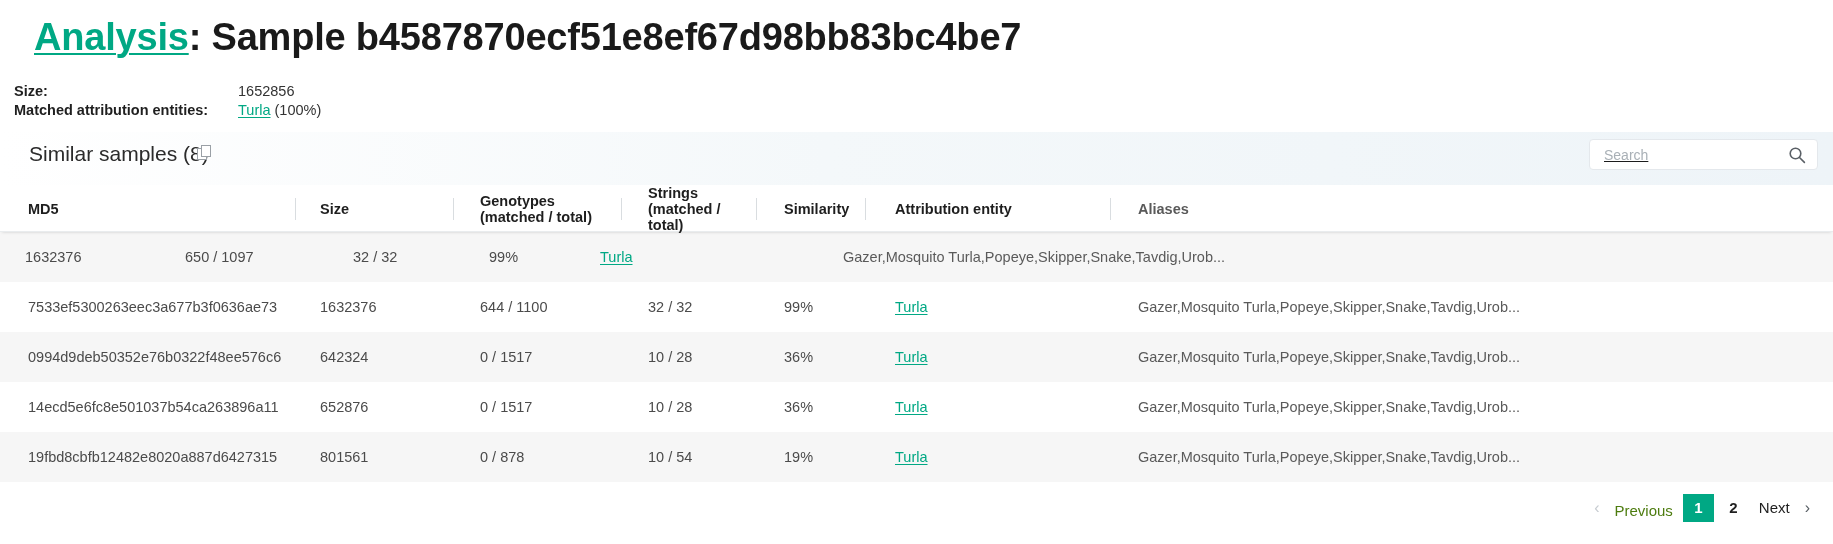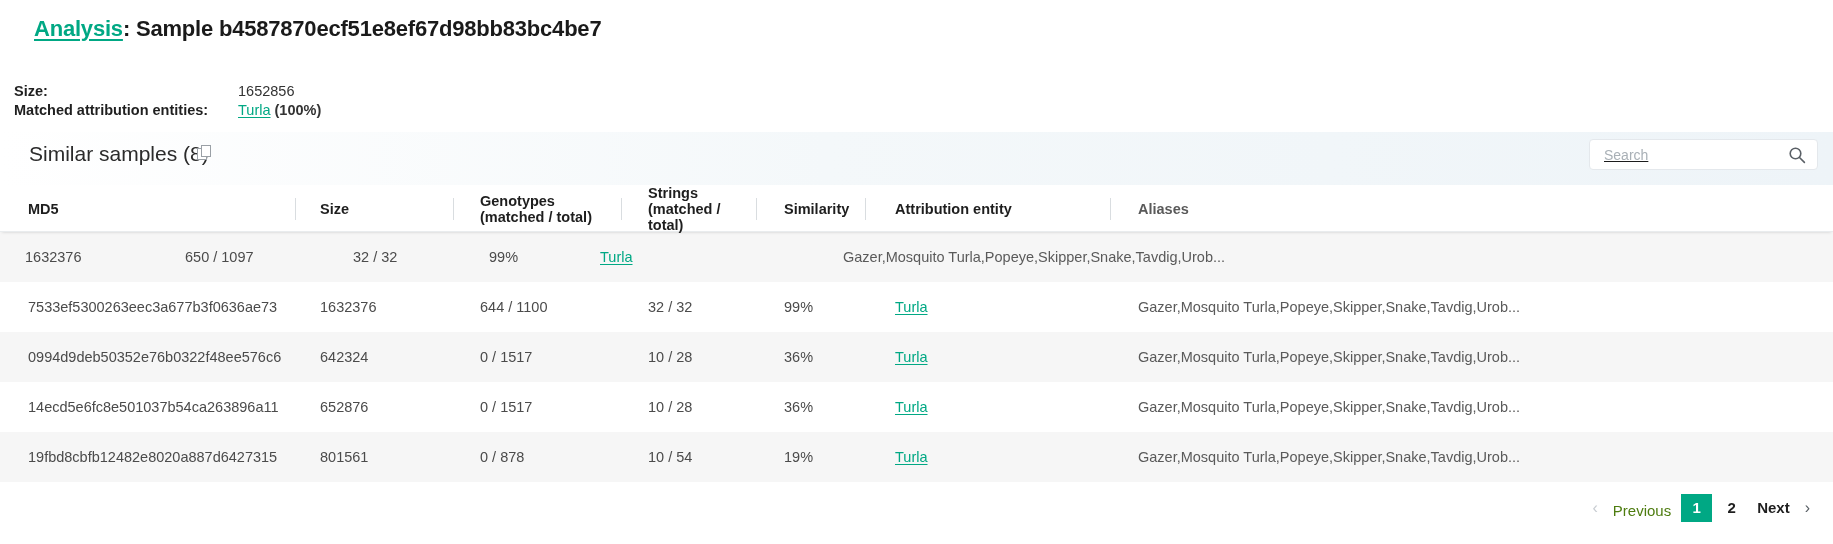--- a/index.html
+++ b/index.html
@@ -9,40 +9,40 @@
     background: #ffffff;
     font-family: "Liberation Sans", sans-serif;
     color: #1c1c1c;
     overflow: hidden;
   }
   .page { position: relative; width: 1833px; height: 544px; background:#fff; }
 
   
   .title-row {
     position: absolute; left: 34px; top: 16px;
-    font-size: 22px; font-weight: 700; letter-spacing: -0.2px;
+    font-size: 38px; font-weight: 700; letter-spacing: -0.2px;
     white-space: nowrap;
   }
   .title-link {
     color: #00a884; text-decoration: underline;
     text-underline-offset: 3px; text-decoration-thickness: 2px;
     cursor: pointer;
   }
   .title-rest { color: #1a1a1a; }
 
   
   .meta { position: absolute; left: 14px; top: 83px; font-size: 14.5px; }
   .meta-row { display: flex; align-items: baseline; height: 19px; }
   .meta-label { width: 224px; font-weight: 700; color: #1f1f1f; }
   .meta-value { color: #333; }
   .meta-value .ent-link {
     color: #00a884; text-decoration: underline;
     text-underline-offset: 2px; cursor: pointer;
   }
-  .meta-value .pct { color: #333; font-weight: bold; }
+  .meta-value .pct { color: #333; }
 
   
   .band {
     position: absolute; left: 0; top: 132px; width: 1833px; height: 53px;
     background: linear-gradient(to right, #ffffff 0%, #f4f8fa 45%, #eef4f8 100%);
   }
   .band-title {
     position: absolute; left: 29px; top: 142px;
     font-size: 21px; color: #2b2b2b; font-weight: 400; white-space: nowrap;
   }
@@ -103,21 +103,21 @@
 
   
   .pager {
     position: absolute; right: 16px; top: 492px;
     display: flex; align-items: center; gap: 0px;
     font-size: 15px;
   }
   .pg-chev { color: #c7ccd1; font-size: 16px; padding: 0 7px; cursor: pointer; }
   .pg-chev.active { color: #5a6066; }
   .pg-prev { color: #4d7c0f; padding: 4px 8px; cursor: pointer; margin-top: 6px; }
-  .pg-next { color: #1f1f1f; font-weight: 700; padding: 4px 8px; cursor: pointer; }
+  .pg-next { color: #1f1f1f; font-weight: 400; padding: 4px 8px; cursor: pointer; }
   .pg-num {
     min-width: 31px; height: 28px; display: flex; align-items: center;
     justify-content: center; font-weight: 700; color: #1f1f1f;
     margin: 0 2px; cursor: pointer;
   }
   .pg-num.current { background: #00a884; color: #ffffff; }
 </style>
 </head>
 <body>
 

